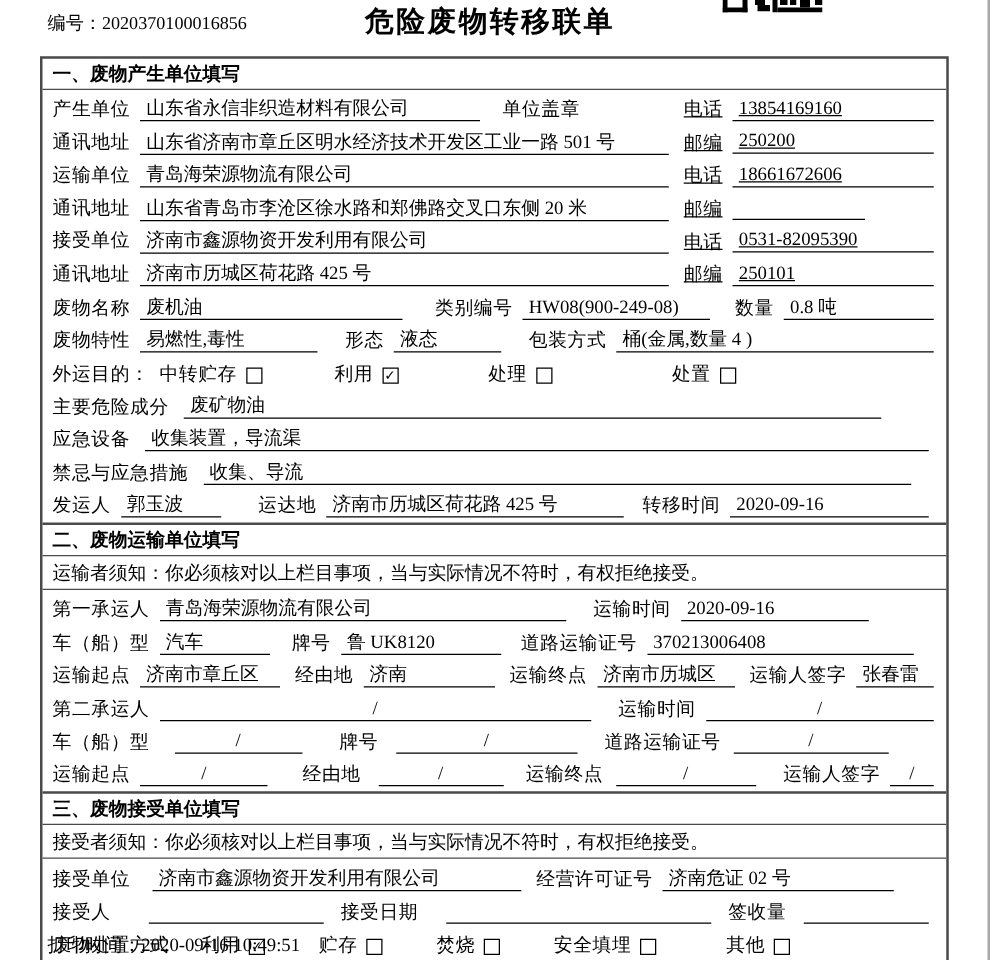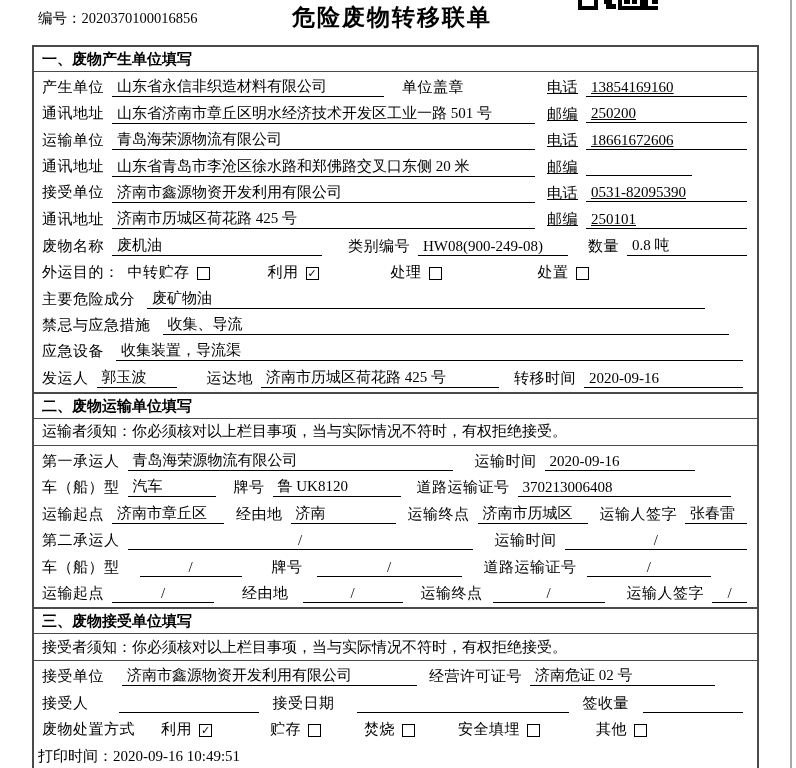--- a/index.html
+++ b/index.html
@@ -148,20 +148,28 @@
 
     <div class="row">
       <span class="lbl">废物名称</span>
       <span class="fill ml8" style="width:210px">废机油</span>
       <span class="lbl" style="margin-left:26px">类别编号</span>
       <span class="fill ml8" style="width:150px">HW08(900-249-08)</span>
       <span class="lbl" style="margin-left:20px">数量</span>
       <span class="fill grow ml8">0.8 吨</span>
     </div>
 
+    <div class="row">
+      <span class="lbl">废物特性</span>
+      <span class="fill ml8" style="width:142px">易燃性,毒性</span>
+      <span class="lbl" style="margin-left:22px">形态</span>
+      <span class="fill ml8" style="width:86px">液态</span>
+      <span class="lbl" style="margin-left:22px">包装方式</span>
+      <span class="fill grow ml8">桶(金属,数量 4 )</span>
+    </div>
 
     <div class="row">
       <span class="lbl">外运目的：</span>
       <span class="opt ml8">
         <span class="lbl">中转贮存</span>
         <span class="cb"></span>
       </span>
       <span class="opt" style="margin-left:58px">
         <span class="lbl">利用</span>
         <span class="cb">✓</span>
@@ -175,27 +183,27 @@
         <span class="cb"></span>
       </span>
     </div>
 
     <div class="row">
       <span class="lbl">主要危险成分</span>
       <span class="fill grow" style="margin-left:12px;margin-right:42px">废矿物油</span>
     </div>
 
     <div class="row">
+      <span class="lbl">应急设备</span>
+      <span class="fill grow" style="margin-left:12px;margin-right:4px">收集装置，导流渠</span>
+    </div>
+
+    <div class="row">
       <span class="lbl">禁忌与应急措施</span>
       <span class="fill grow" style="margin-left:12px;margin-right:18px">收集、导流</span>
-    </div>
-
-    <div class="row">
-      <span class="lbl">应急设备</span>
-      <span class="fill grow" style="margin-left:12px;margin-right:4px">收集装置，导流渠</span>
     </div>
 
     <div class="row">
       <span class="lbl">发运人</span>
       <span class="fill" style="margin-left:8px;width:80px">郭玉波</span>
       <span class="lbl" style="margin-left:30px">运达地</span>
       <span class="fill ml8" style="width:238px">济南市历城区荷花路 425 号</span>
       <span class="lbl" style="margin-left:15px">转移时间</span>
       <span class="fill grow ml8" style="margin-right:4px">2020-09-16</span>
     </div>
@@ -285,21 +293,21 @@
       <span class="lbl" style="margin-left:14px">签收量</span>
       <span class="fill grow" style="margin-left:14px;margin-right:4px"></span>
     </div>
 
     <div class="row">
       <span class="lbl">废物处置方式</span>
       <span class="opt" style="margin-left:26px">
         <span class="lbl">利用</span>
         <span class="cb">✓</span>
       </span>
-      <span class="opt" style="margin-left:58px">
+      <span class="opt" style="margin-left:43px">
         <span class="lbl">贮存</span>
         <span class="cb"></span>
       </span>
       <span class="opt" style="margin-left:43px">
         <span class="lbl">焚烧</span>
         <span class="cb"></span>
       </span>
       <span class="opt" style="margin-left:43px">
         <span class="lbl">安全填埋</span>
         <span class="cb"></span>

